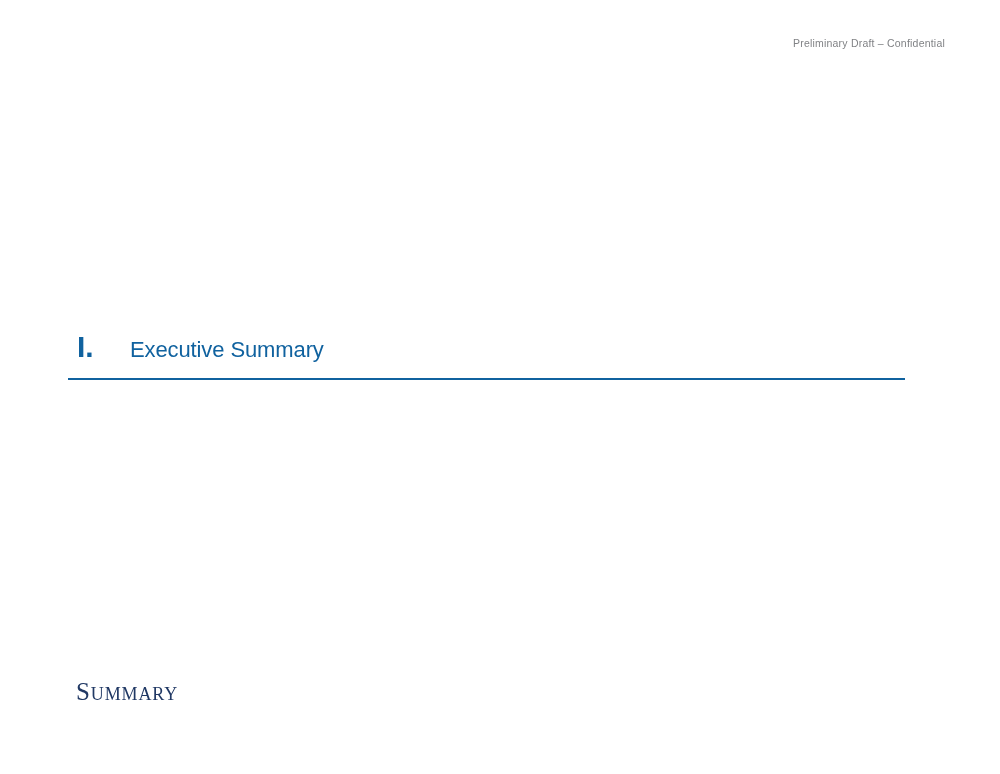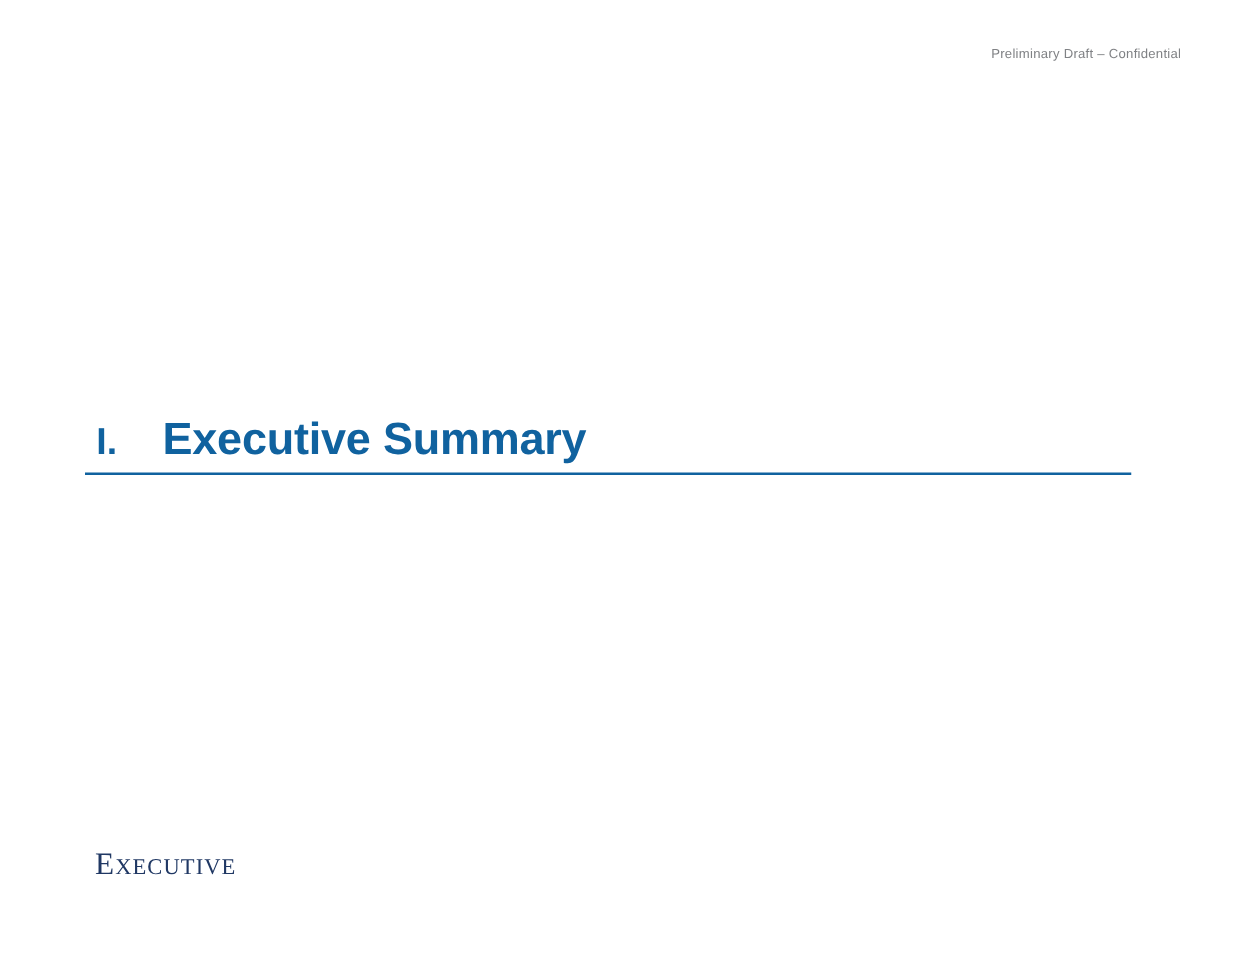--- a/index.html
+++ b/index.html
@@ -56,22 +56,22 @@
     font-weight: bold;
     color: #10629F;
     width: 62px;
     padding-left: 9px;
     box-sizing: border-box;
     letter-spacing: 0;
     white-space: nowrap;
   }
   .section-title {
     font-family: "Liberation Sans", sans-serif;
-    font-size: 36px;
-    font-weight: bold;
+    font-size: 22px;
+    font-weight: normal;
     color: #10629F;
     letter-spacing: -0.005em;
     white-space: nowrap;
   }
   .section-rule {
     position: absolute;
     left: 0;
     top: 48px;
     width: 837px;
     height: 2px;
@@ -106,16 +106,16 @@
 
   <div class="section-block">
     <div class="section-title-row">
       <span class="section-number">I.</span>
       <span class="section-title">Executive Summary</span>
     </div>
     <div class="section-rule"></div>
   </div>
 
   <div class="footer-logo">
-    <div class="logo-text">Executive</div>
+    <div class="logo-text">Summary</div>
   </div>
 
 </div>
 
 </body></html>

